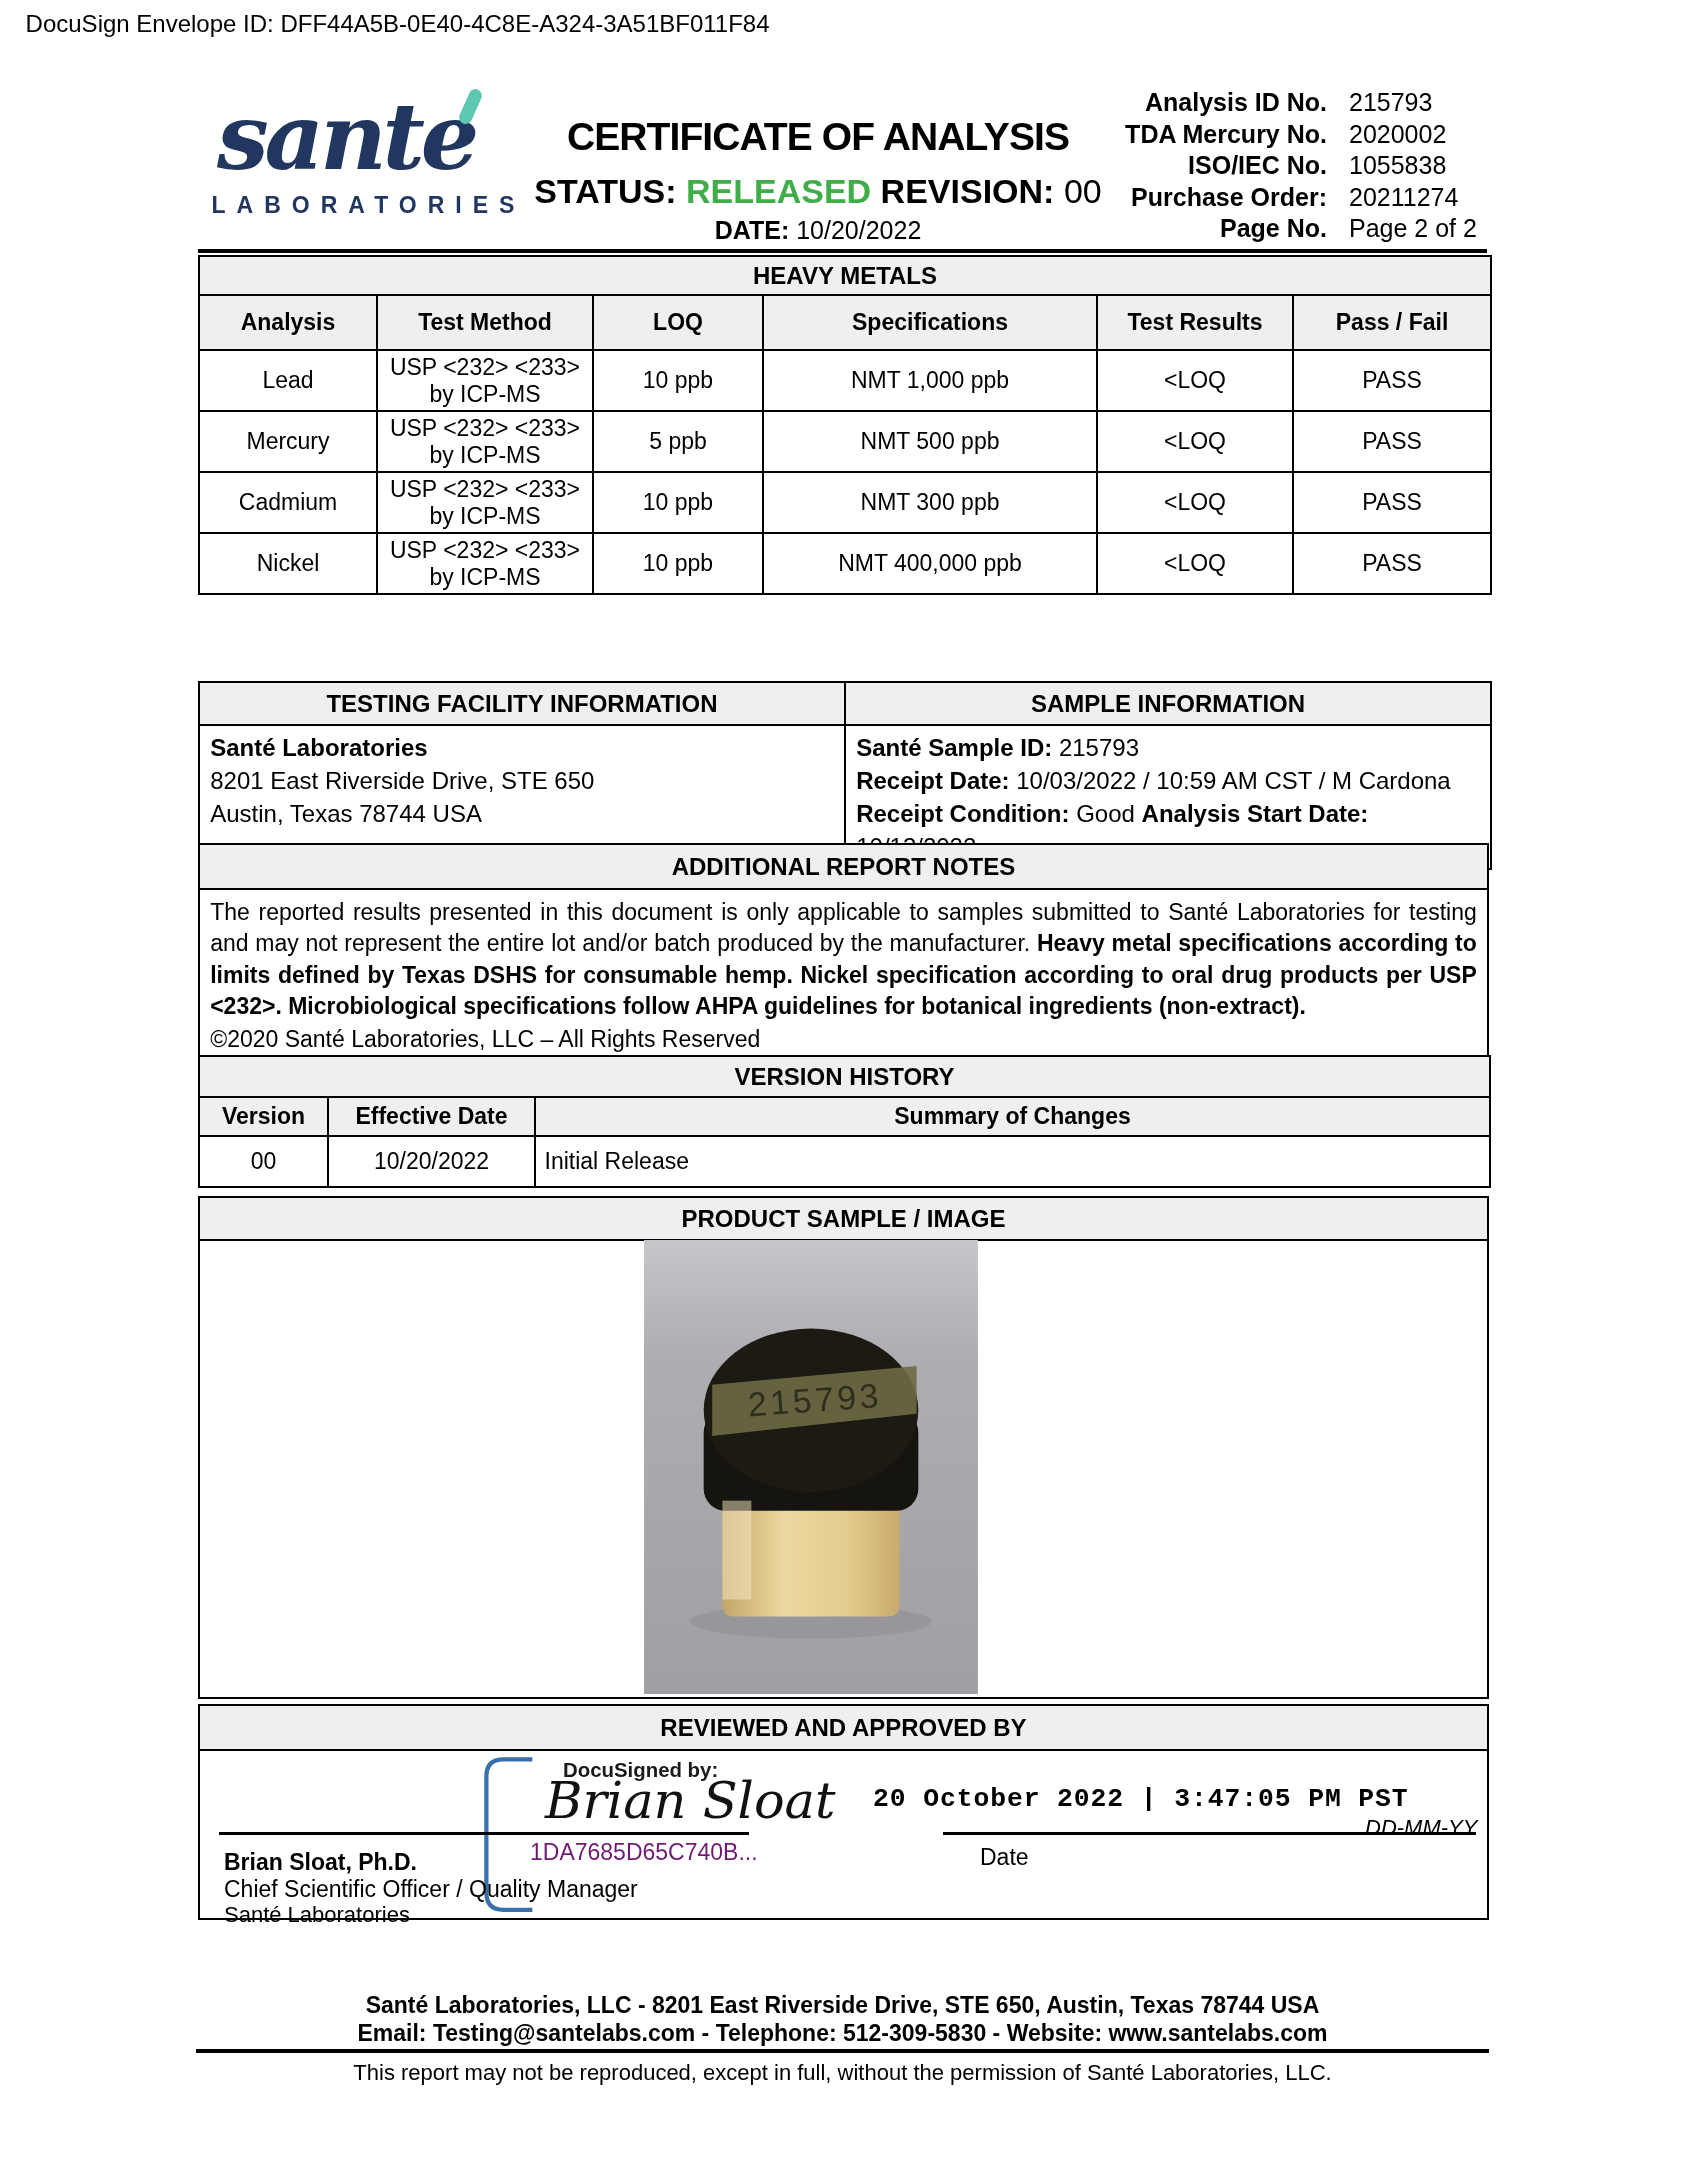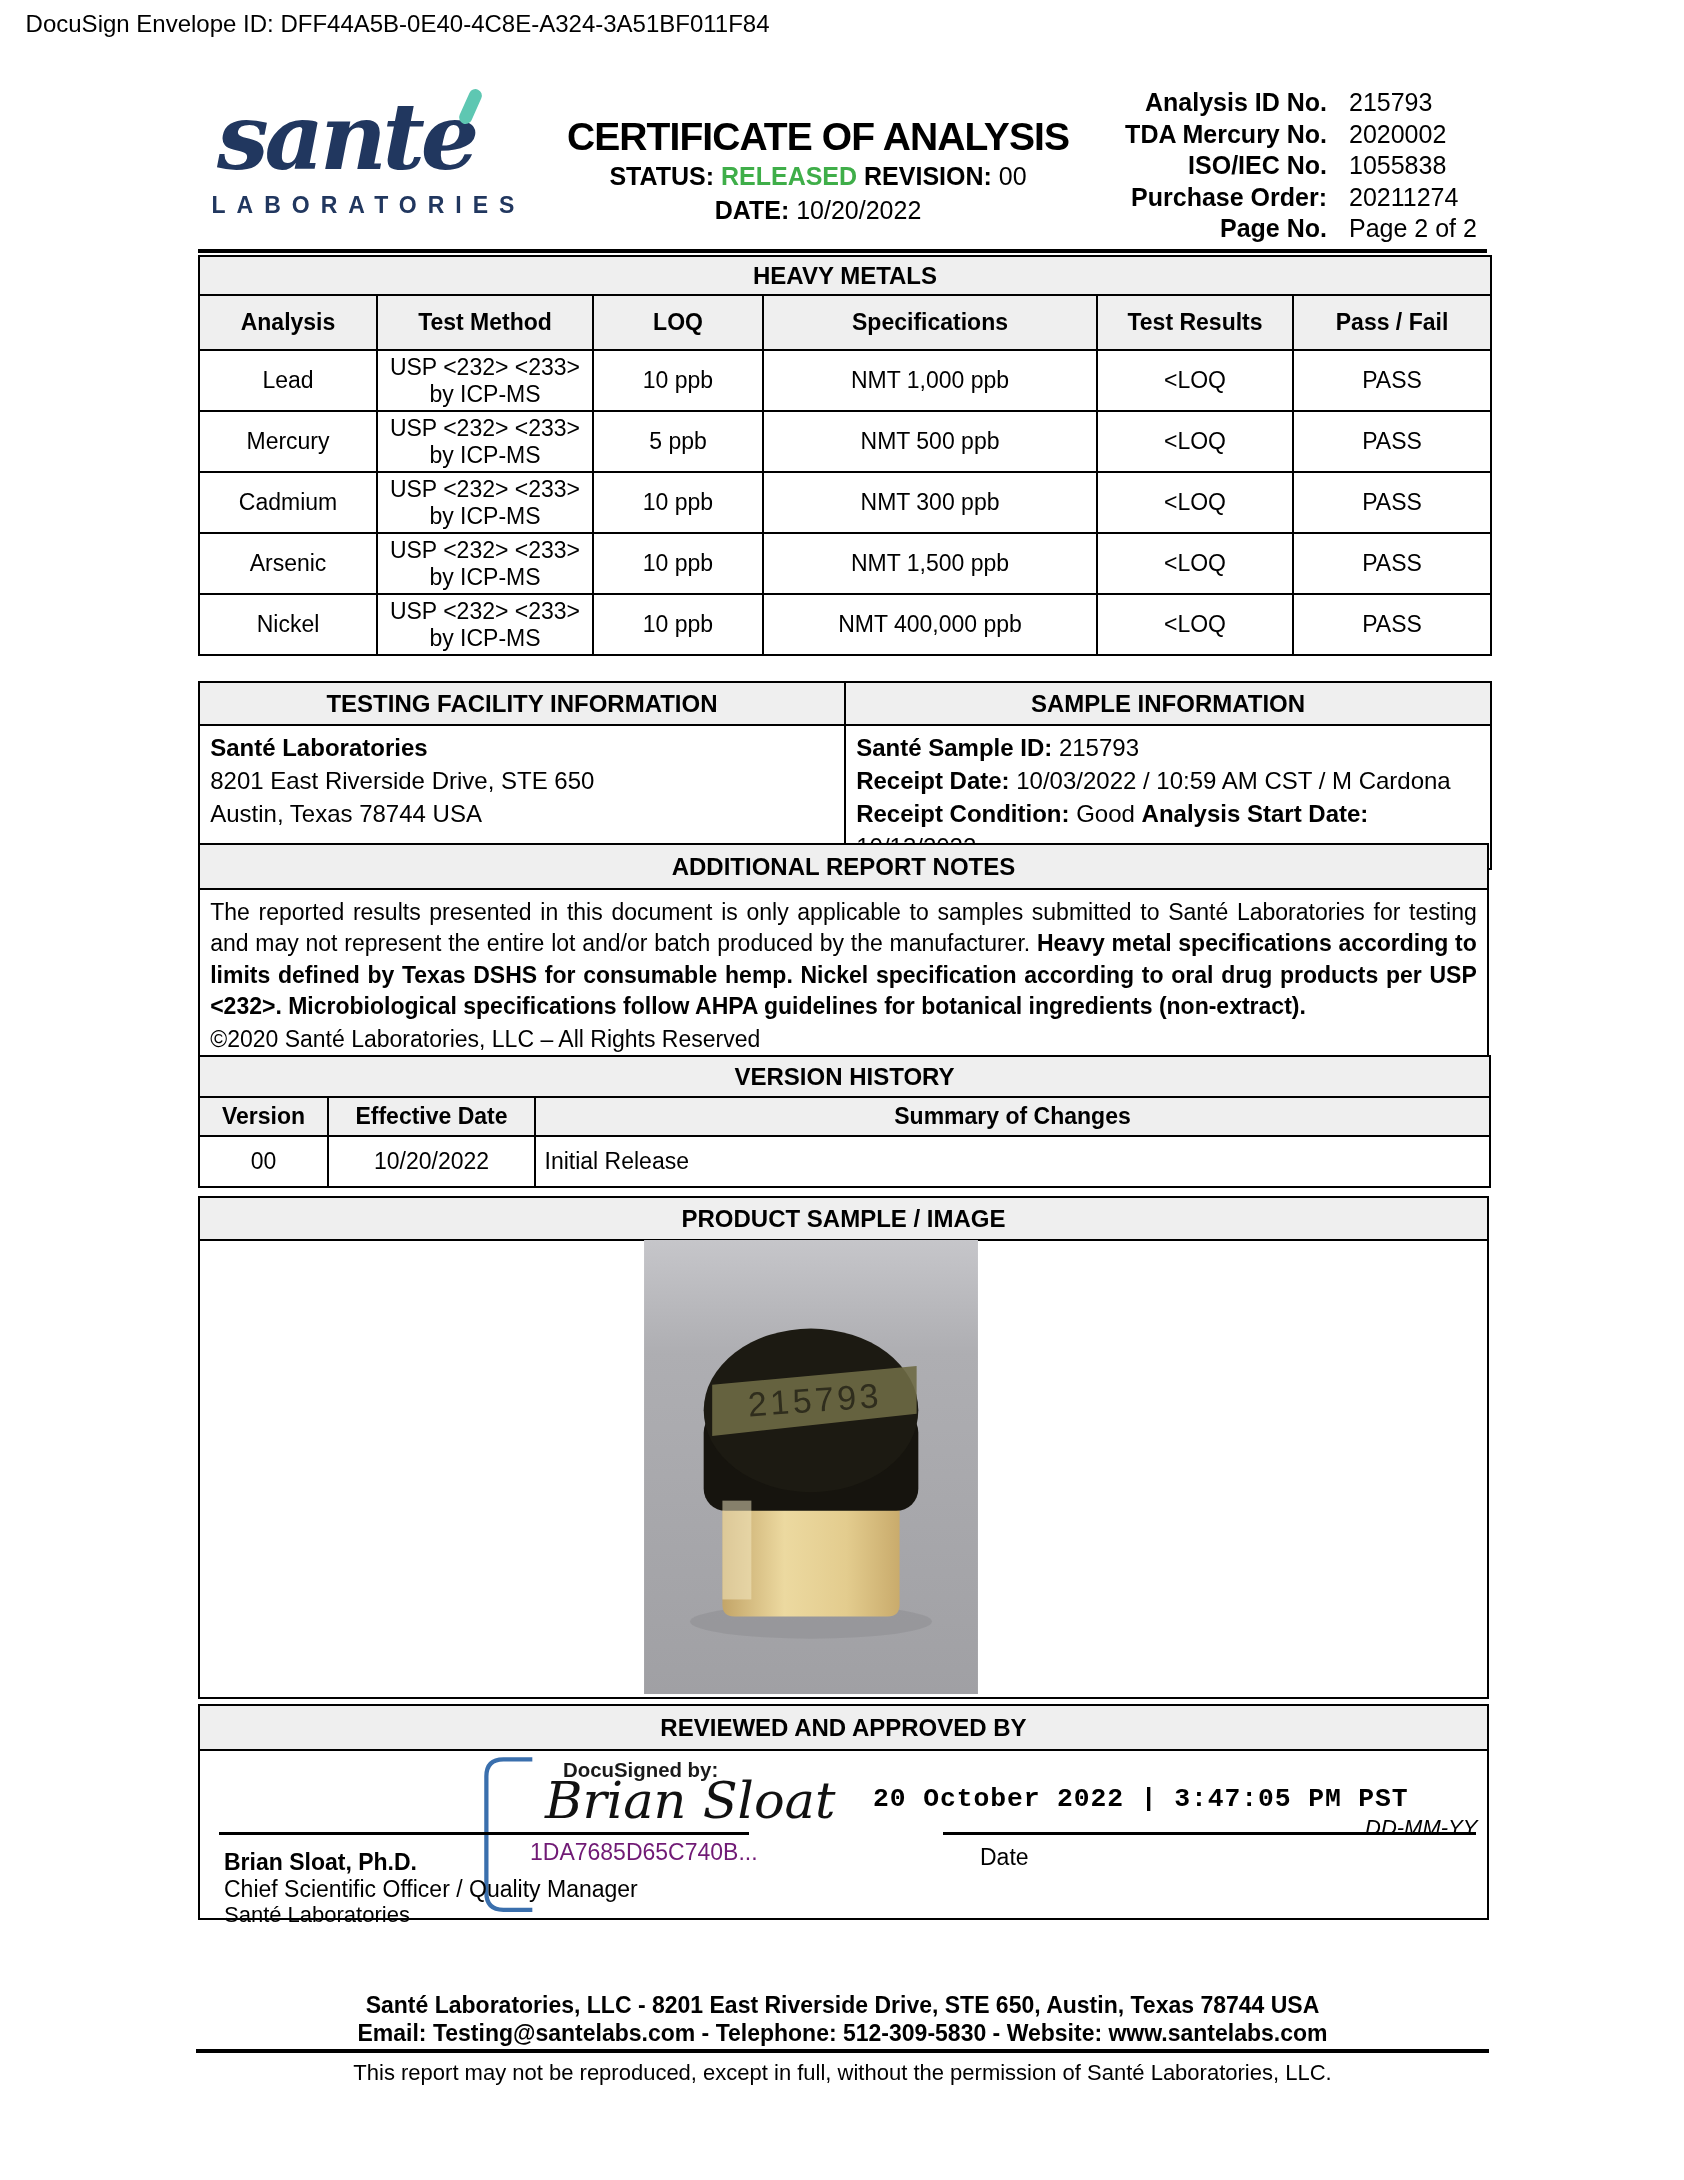--- a/index.html
+++ b/index.html
@@ -15,21 +15,21 @@
             font-style:italic;font-weight:bold;font-size:92px;line-height:1.15;
             color:#21375f;letter-spacing:-4.3px;}
   .accent{position:absolute;top:3.4px;right:-1.7px;width:12.8px;height:37px;background:#5ec7b2;
           border-radius:8.5px;transform:rotate(24deg);}
   .logo-sub{margin-top:1.7px;font-size:23px;font-weight:bold;letter-spacing:11px;
             color:#21375f;padding-left:8.5px;}
 
   
   .title-block{position:absolute;left:503px;top:116px;width:630px;text-align:center;}
   .doc-title{font-size:39px;font-weight:bold;letter-spacing:-0.9px;line-height:1.1;}
-  .status-line{margin-top:3px;font-size:25px;font-weight:bold;}
+  .status-line{margin-top:13px;font-size:34px;font-weight:bold;}
   .status-line .green{color:#3fae49;}
   .status-line .normal{font-weight:normal;}
   .date-line{margin-top:5.1px;font-size:25px;font-weight:bold;}
   .date-line .normal{font-weight:normal;}
 
   
   .info-block{position:absolute;left:1005px;top:87px;width:482px;font-size:25px;}
   .info-row{display:flex;height:31.5px;align-items:center;}
   .info-label{width:322px;text-align:right;font-weight:bold;}
   .info-value{margin-left:22px;text-align:left;}
@@ -198,31 +198,20 @@
       <td>PASS</td>
     </tr>
     <tr class="data-row">
       <td>Cadmium</td>
       <td class="method-cell">
             <div>USP &lt;232&gt; &lt;233&gt;</div>
             <div>by ICP-MS</div>
           </td>
       <td>10 ppb</td>
       <td>NMT 300 ppb</td>
-      <td>&lt;LOQ</td>
-      <td>PASS</td>
-    </tr>
-    <tr class="data-row">
-      <td>Arsenic</td>
-      <td class="method-cell">
-            <div>USP &lt;232&gt; &lt;233&gt;</div>
-            <div>by ICP-MS</div>
-          </td>
-      <td>10 ppb</td>
-      <td>NMT 1,500 ppb</td>
       <td>&lt;LOQ</td>
       <td>PASS</td>
     </tr>
     <tr class="data-row">
       <td>Nickel</td>
       <td class="method-cell">
             <div>USP &lt;232&gt; &lt;233&gt;</div>
             <div>by ICP-MS</div>
           </td>
       <td>10 ppb</td>

